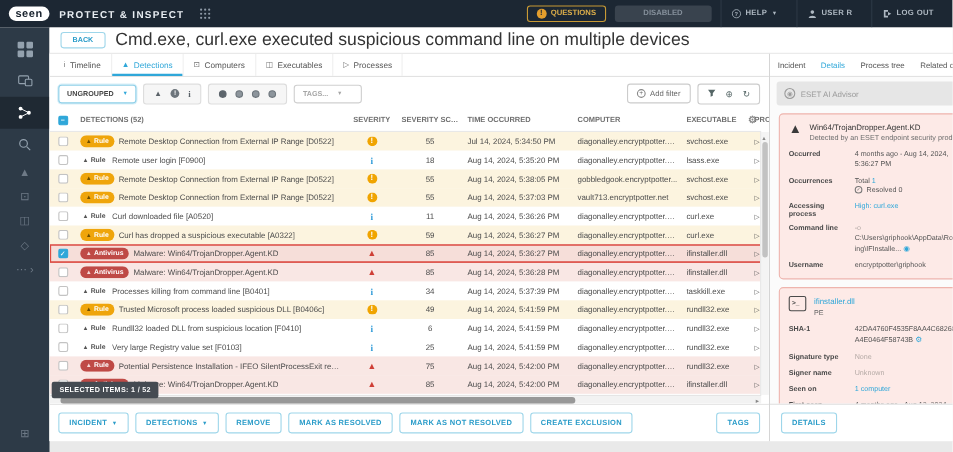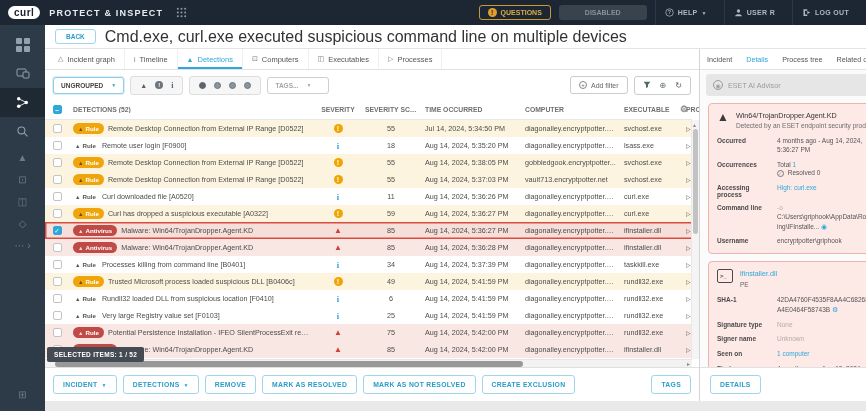--- a/index.html
+++ b/index.html
@@ -126,21 +126,21 @@
   .inline-ico { color:#2fa7d9; font-size:7px; cursor:pointer; }
   .term-icon { width:16px; height:14px; border:1px solid #4a4a4a; border-radius:2px; color:#4a4a4a; font-size:6px; font-weight:bold; display:flex; align-items:center; justify-content:flex-start; padding-left:2px; flex-shrink:0; }
   .file-name { color:#2fa7d9; font-size:7.2px; cursor:pointer; }
   .file-type { color:#666; font-size:6.5px; margin-top:3px; }
   .panel-footer { height:34px; border-top:1px solid #e0e0e0; background:#fff; display:flex; align-items:center; padding:0 10px; flex-shrink:0; }
 </style>
 </head>
 <body>
 
 <header class="topbar">
-  <span class="eset-logo">curl</span>
+  <span class="eset-logo">seen</span>
   <span class="product-name">PROTECT &amp; INSPECT</span>
   <span class="apps-grid">
     <svg width="11" height="11" viewBox="0 0 12 12" fill="currentColor">
         <circle cx="2" cy="2" r="1.1"></circle>
         <circle cx="6" cy="2" r="1.1"></circle>
         <circle cx="10" cy="2" r="1.1"></circle>
         <circle cx="2" cy="6" r="1.1"></circle>
         <circle cx="6" cy="6" r="1.1"></circle>
         <circle cx="10" cy="6" r="1.1"></circle>
         <circle cx="2" cy="10" r="1.1"></circle>
@@ -234,24 +234,20 @@
     <div class="title-row">
       <button class="btn-back">BACK</button>
       <span class="page-title">Cmd.exe, curl.exe executed suspicious command line on multiple devices</span>
     </div>
 
     <div class="main-split">
 
       <div class="left-main">
         <div class="tabs" id="tabs">
             <span class="tab">
-              <span class="tab-icon">△</span>
-              <span>Incident graph</span>
-            </span>
-            <span class="tab">
               <span class="tab-icon">i</span>
               <span>Timeline</span>
             </span>
             <span class="tab active">
               <span class="tab-icon">▲</span>
               <span>Detections</span>
             </span>
             <span class="tab">
               <span class="tab-icon">⊡</span>
               <span>Computers</span>

